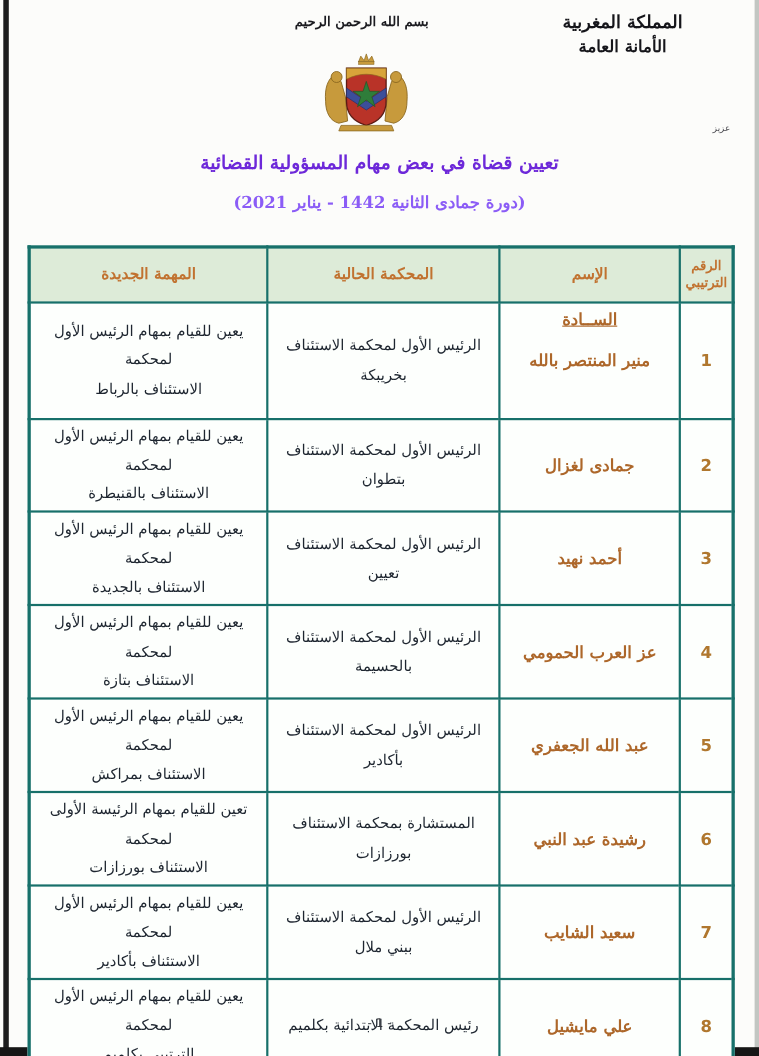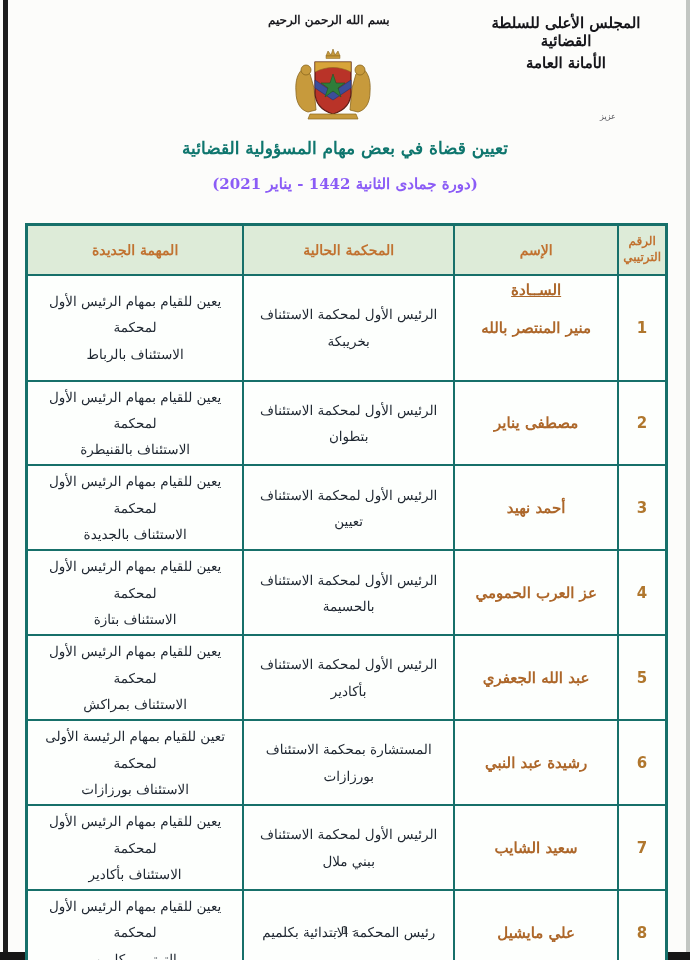--- a/index.html
+++ b/index.html
@@ -25,29 +25,29 @@
   .header-right .l2 { font-size: 15px; margin-top: 4px; }
   .header-right .l3 { font-size: 15px; margin-top: 4px; letter-spacing: 2px; }
 
   .basmala {
     position: absolute; top: 13px; left: 268px; width: 130px;
     text-align: left; direction: rtl;
     font-size: 12px; font-weight: bold; color: #1b1b20;
   }
   .emblem { position: absolute; top: 48px; left: 286px; width: 94px; height: 76px; }
   .margin-mark {
-    position: absolute; top: 112px; left: 600px;
+    position: absolute; top: 112px; left: 648px;
     font-size: 8px; color: #4a4a50; direction: rtl;
   }
 
   
   .doc-title {
     position: absolute; top: 138px; left: 0; width: 100%;
     text-align: center; direction: rtl;
-    font-size: 17px; font-weight: bold; color: #0f766e;
+    font-size: 17px; font-weight: bold; color: #6d28d9;
   }
   .doc-subtitle {
     position: absolute; top: 175px; left: 0; width: 100%;
     text-align: center; direction: rtl;
     font-size: 15px; font-weight: bold; color: #8b5cf6;
   }
 
   
   .table-wrap { position: absolute; top: 223px; left: 25px; width: 643px; }
   table.appointments {
@@ -93,21 +93,21 @@
   }
 </style>
 </head>
 <body>
 
 <div class="edge-left"></div>
 <div class="edge-right"></div>
 <div class="edge-bottom"></div>
 
 <div class="header-right">
-  <div class="l2">المجلس الأعلى للسلطة القضائية</div>
+  <div class="l1">المملكة المغربية</div>
   <div class="l3">الأمانة العامة</div>
 </div>
 
 <div class="basmala">بسم الله الرحمن الرحيم</div>
 
 <div class="emblem">
   <svg viewBox="0 0 94 76" width="94" height="76" xmlns="http://www.w3.org/2000/svg">
 
     <path d="M40 8 L42 3 L45 7 L47 1 L49 7 L52 3 L54 8 Z" fill="#c79a3c" stroke="#8a671f" stroke-width="0.6"></path>
     <rect x="40" y="8" width="14" height="2.5" fill="#c79a3c" stroke="#8a671f" stroke-width="0.5"></rect>
@@ -161,21 +161,21 @@
     </td>
     <td class="pos-cell">
       <div>يعين للقيام بمهام الرئيس الأول لمحكمة</div>
       <div>الاستئناف بالرباط</div>
     </td>
   </tr>
         <tr>
     <td class="num-cell">2</td>
     <td class="name-cell">
       
-      <span>مصطفى يناير</span>
+      <span>جمادى لغزال</span>
     </td>
     <td class="pos-cell">
       <div>الرئيس الأول لمحكمة الاستئناف</div>
       <div>بتطوان</div>
     </td>
     <td class="pos-cell">
       <div>يعين للقيام بمهام الرئيس الأول لمحكمة</div>
       <div>الاستئناف بالقنيطرة</div>
     </td>
   </tr>

